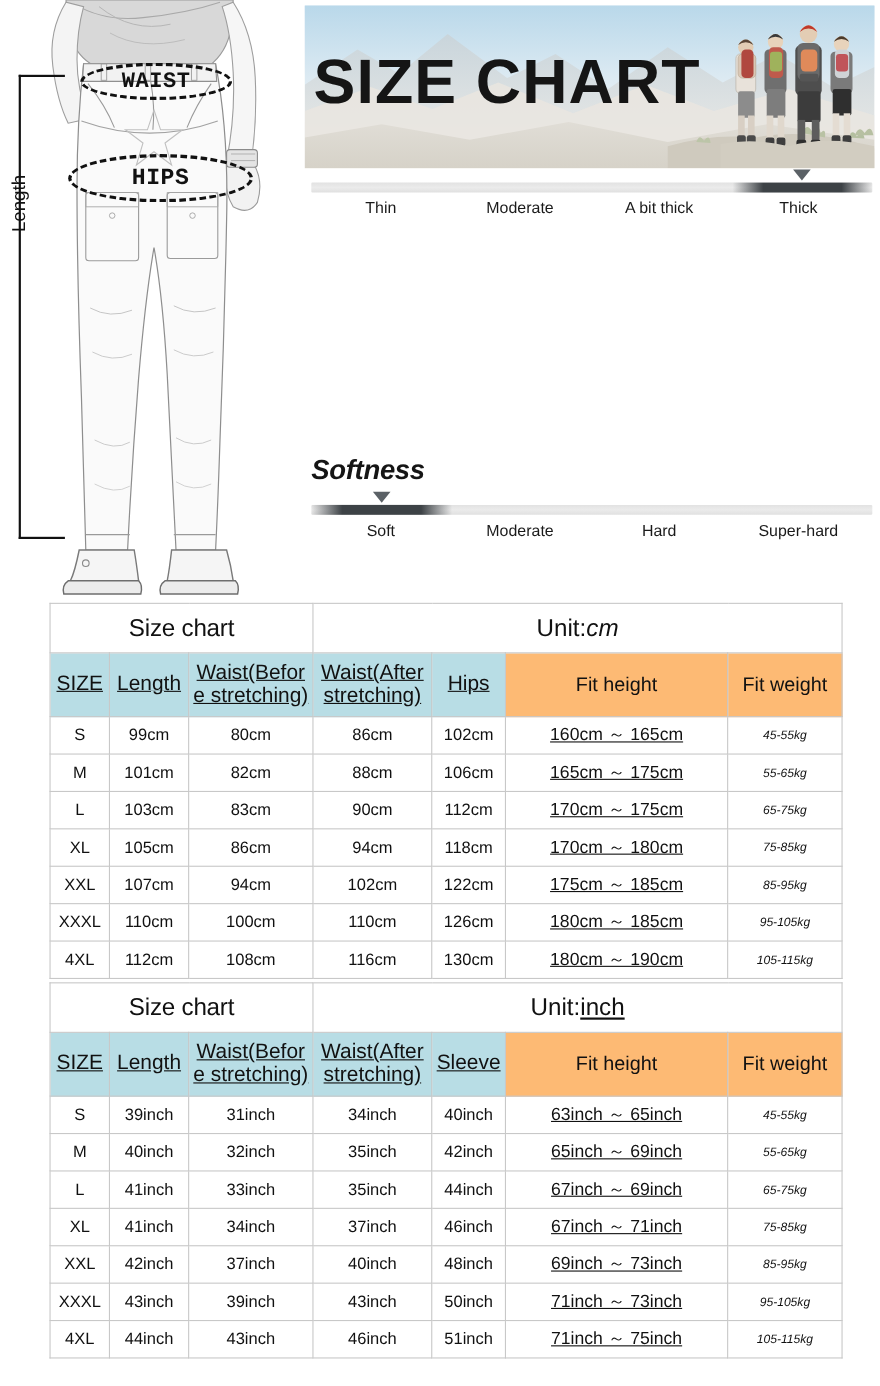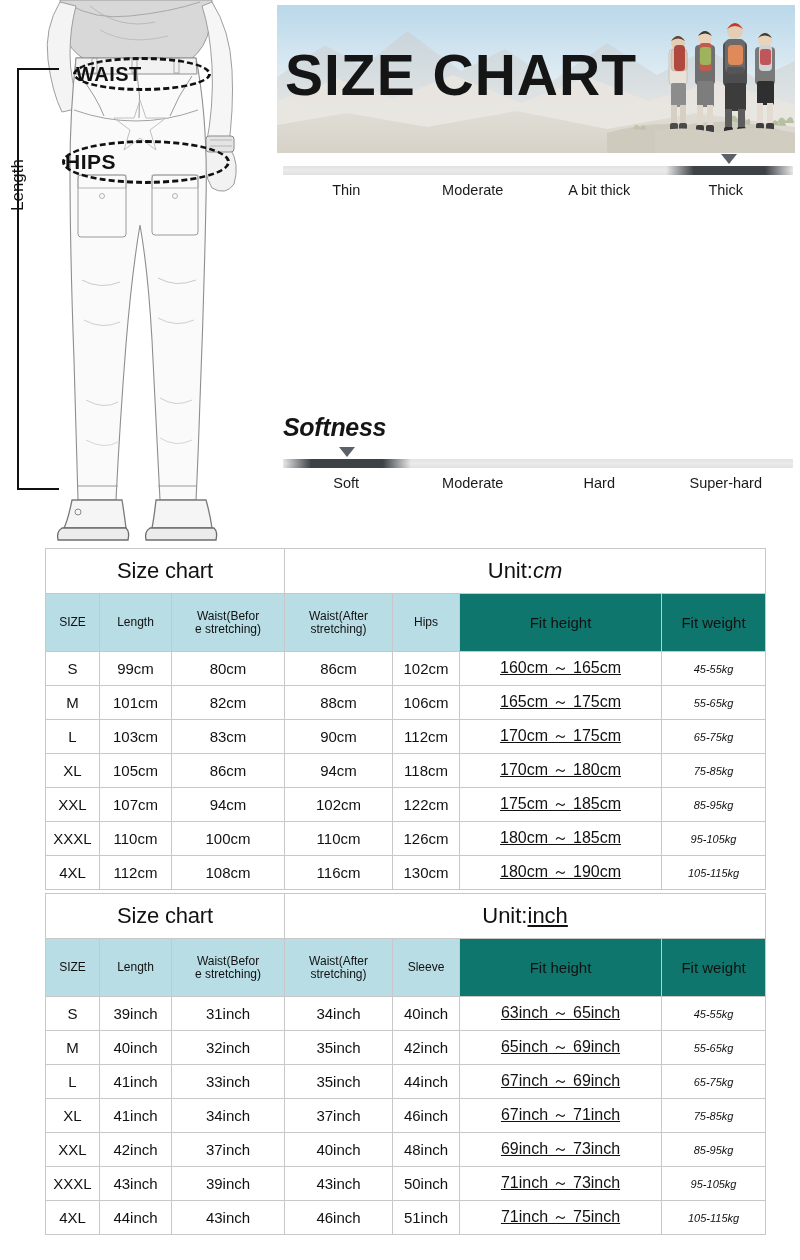--- a/index.html
+++ b/index.html
@@ -35,23 +35,25 @@
     left: 0; top: 0;
     width: 272px; height: 545px;
   }
   .ellipse-label {
     position: absolute;
     border: 3px dashed #111;
     border-radius: 50%;
     box-sizing: border-box;
     display: flex;
     align-items: center;
+    justify-content: center;
     font-weight: bold;
     color: #111;
     background: transparent;
+    font-family: Liberation Mono, monospace;
   }
   #waist-ellipse {
     left: 73px; top: 57px;
     width: 138px; height: 34px;
     font-size: 20px;
     letter-spacing: 0.5px;
   }
   #hips-ellipse {
     left: 62px; top: 140px;
     width: 168px; height: 44px;
@@ -194,22 +196,22 @@
     font-weight: bold;
     letter-spacing: -0.2px;
   }
   .title-right {
     font-size: 22px;
     font-weight: bold;
   }
   .title-right .unit-val { font-style: italic; }
   .title-right.underlined .unit-val { text-decoration: underline; font-style: normal; }
 
-  .hdr-blue { background: #b8dde5; font-size: 12px; line-height: 1.08; }
-  .hdr-orange { background: #0f766e; font-size: 15px; }
+  .hdr-blue { background: #b8dde5; font-size: 19px; line-height: 1.08; text-decoration: underline; }
+  .hdr-orange { background: #fdba74; font-size: 18px; }
   .col-size { width: 54px; }
   .col-length { width: 72px; }
   .col-waistb { width: 113px; }
   .col-waista { width: 108px; }
   .col-hips { width: 67px; }
   .col-height { width: 202px; }
   .col-weight { width: 104px; }
 
   .hdr-row td { height: 57px; }
 

